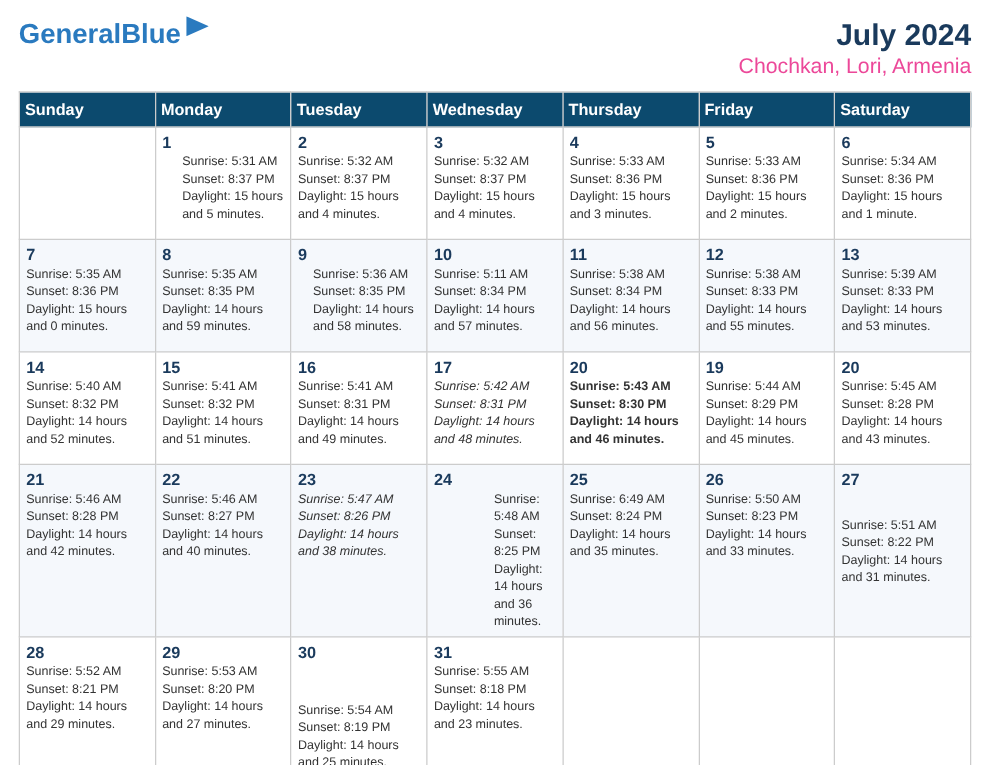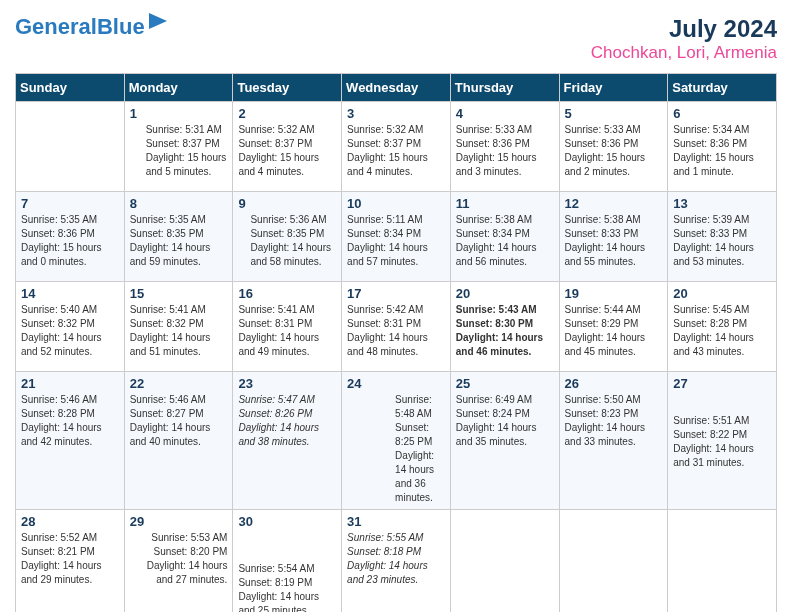--- a/index.html
+++ b/index.html
@@ -232,21 +232,21 @@
         </td>
         <td>
           <span class="day-num">16</span>
           <div class="cell-content" style="white-space: pre-line;">Sunrise: 5:41 AM
 Sunset: 8:31 PM
 Daylight: 14 hours
 and 49 minutes.</div>
         </td>
         <td>
           <span class="day-num">17</span>
-          <div class="cell-content" style="white-space: pre-line;">Sunrise: 5:42 AM
+          <div class="cell-content" style="white-space: pre-line; font-style: italic;">Sunrise: 5:42 AM
 Sunset: 8:31 PM
 Daylight: 14 hours
 and 48 minutes.</div>
         </td>
         <td>
           <span class="day-num">20</span>
           <div class="cell-content" style="white-space: pre-line; font-weight: bold;">Sunrise: 5:43 AM
 Sunset: 8:30 PM
 Daylight: 14 hours
 and 46 minutes.</div>
@@ -320,35 +320,35 @@
       <tr>
         <td>
           <span class="day-num">28</span>
           <div class="cell-content" style="white-space: pre-line;">Sunrise: 5:52 AM
 Sunset: 8:21 PM
 Daylight: 14 hours
 and 29 minutes.</div>
         </td>
         <td>
           <span class="day-num">29</span>
-          <div class="cell-content" style="white-space: pre-line; text-align: right;">Sunrise: 5:53 AM
+          <div class="cell-content" style="white-space: pre-line;">Sunrise: 5:53 AM
 Sunset: 8:20 PM
 Daylight: 14 hours
 and 27 minutes.</div>
         </td>
         <td>
           <span class="day-num">30</span>
           <div class="cell-content" style="white-space: pre-line; margin-top: 33px;">Sunrise: 5:54 AM
 Sunset: 8:19 PM
 Daylight: 14 hours
 and 25 minutes.</div>
         </td>
         <td>
           <span class="day-num">31</span>
-          <div class="cell-content" style="white-space: pre-line; font-style: italic;">Sunrise: 5:55 AM
+          <div class="cell-content" style="white-space: pre-line;">Sunrise: 5:55 AM
 Sunset: 8:18 PM
 Daylight: 14 hours
 and 23 minutes.</div>
         </td>
         <td></td>
         <td></td>
         <td></td>
       </tr>
     </tbody>
 </table>

